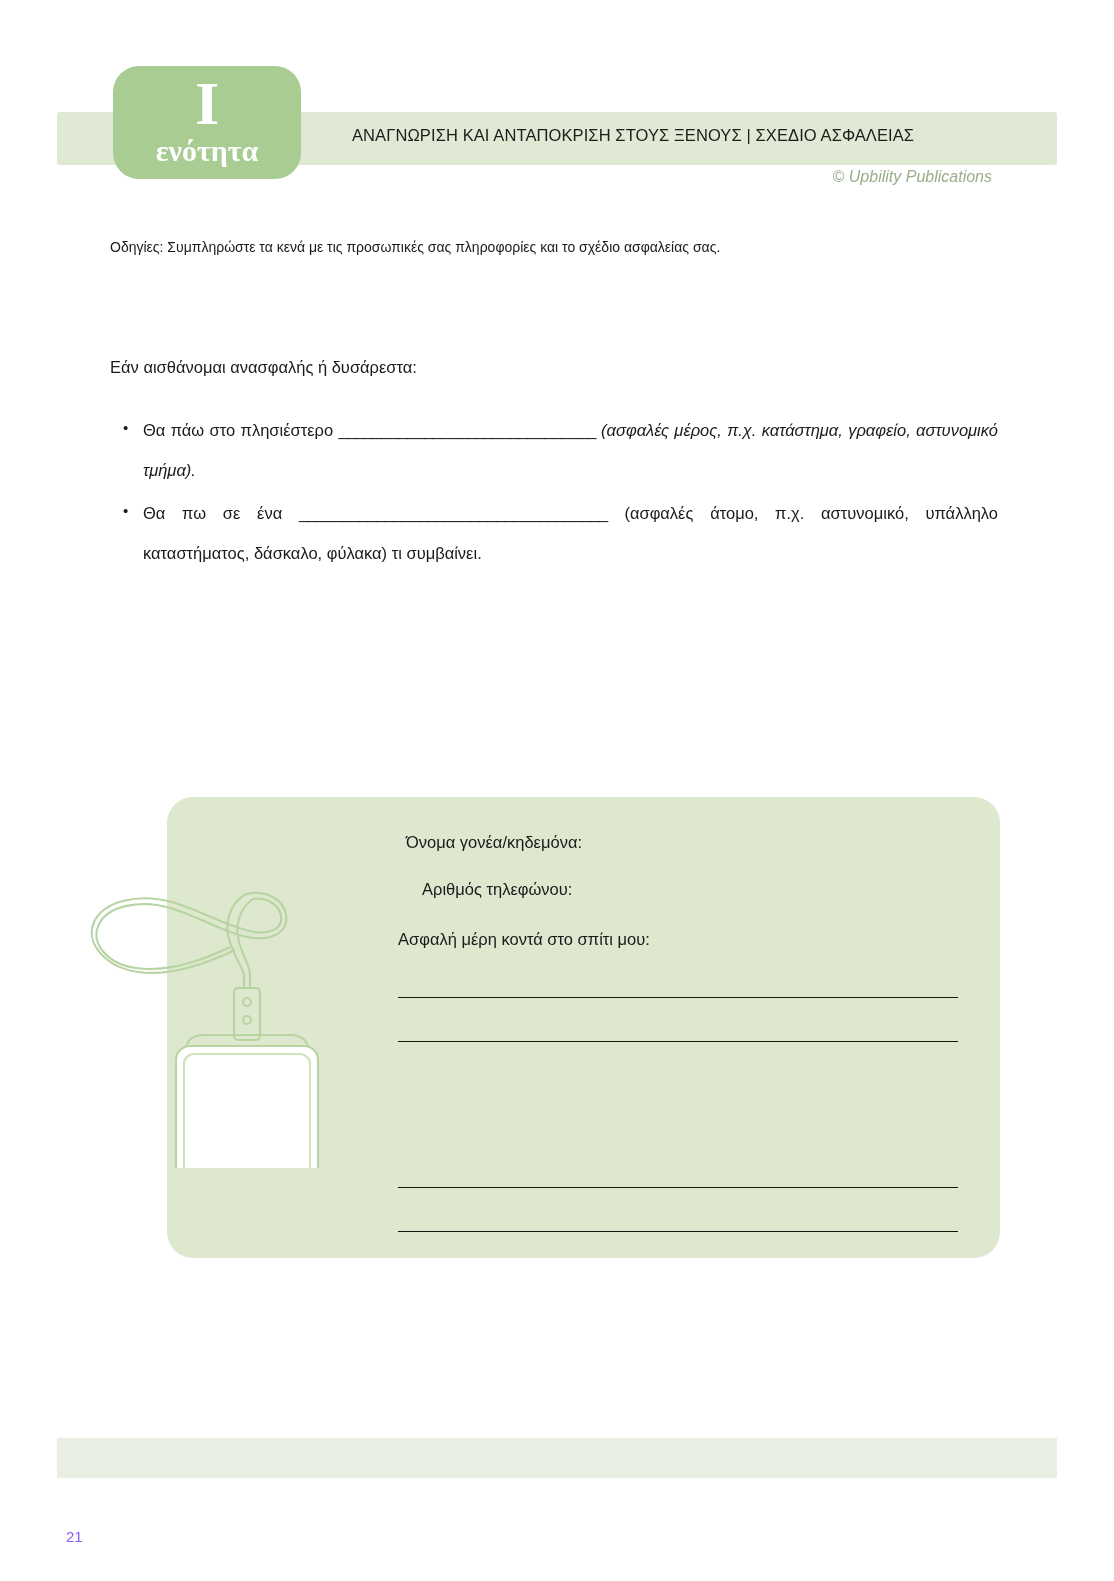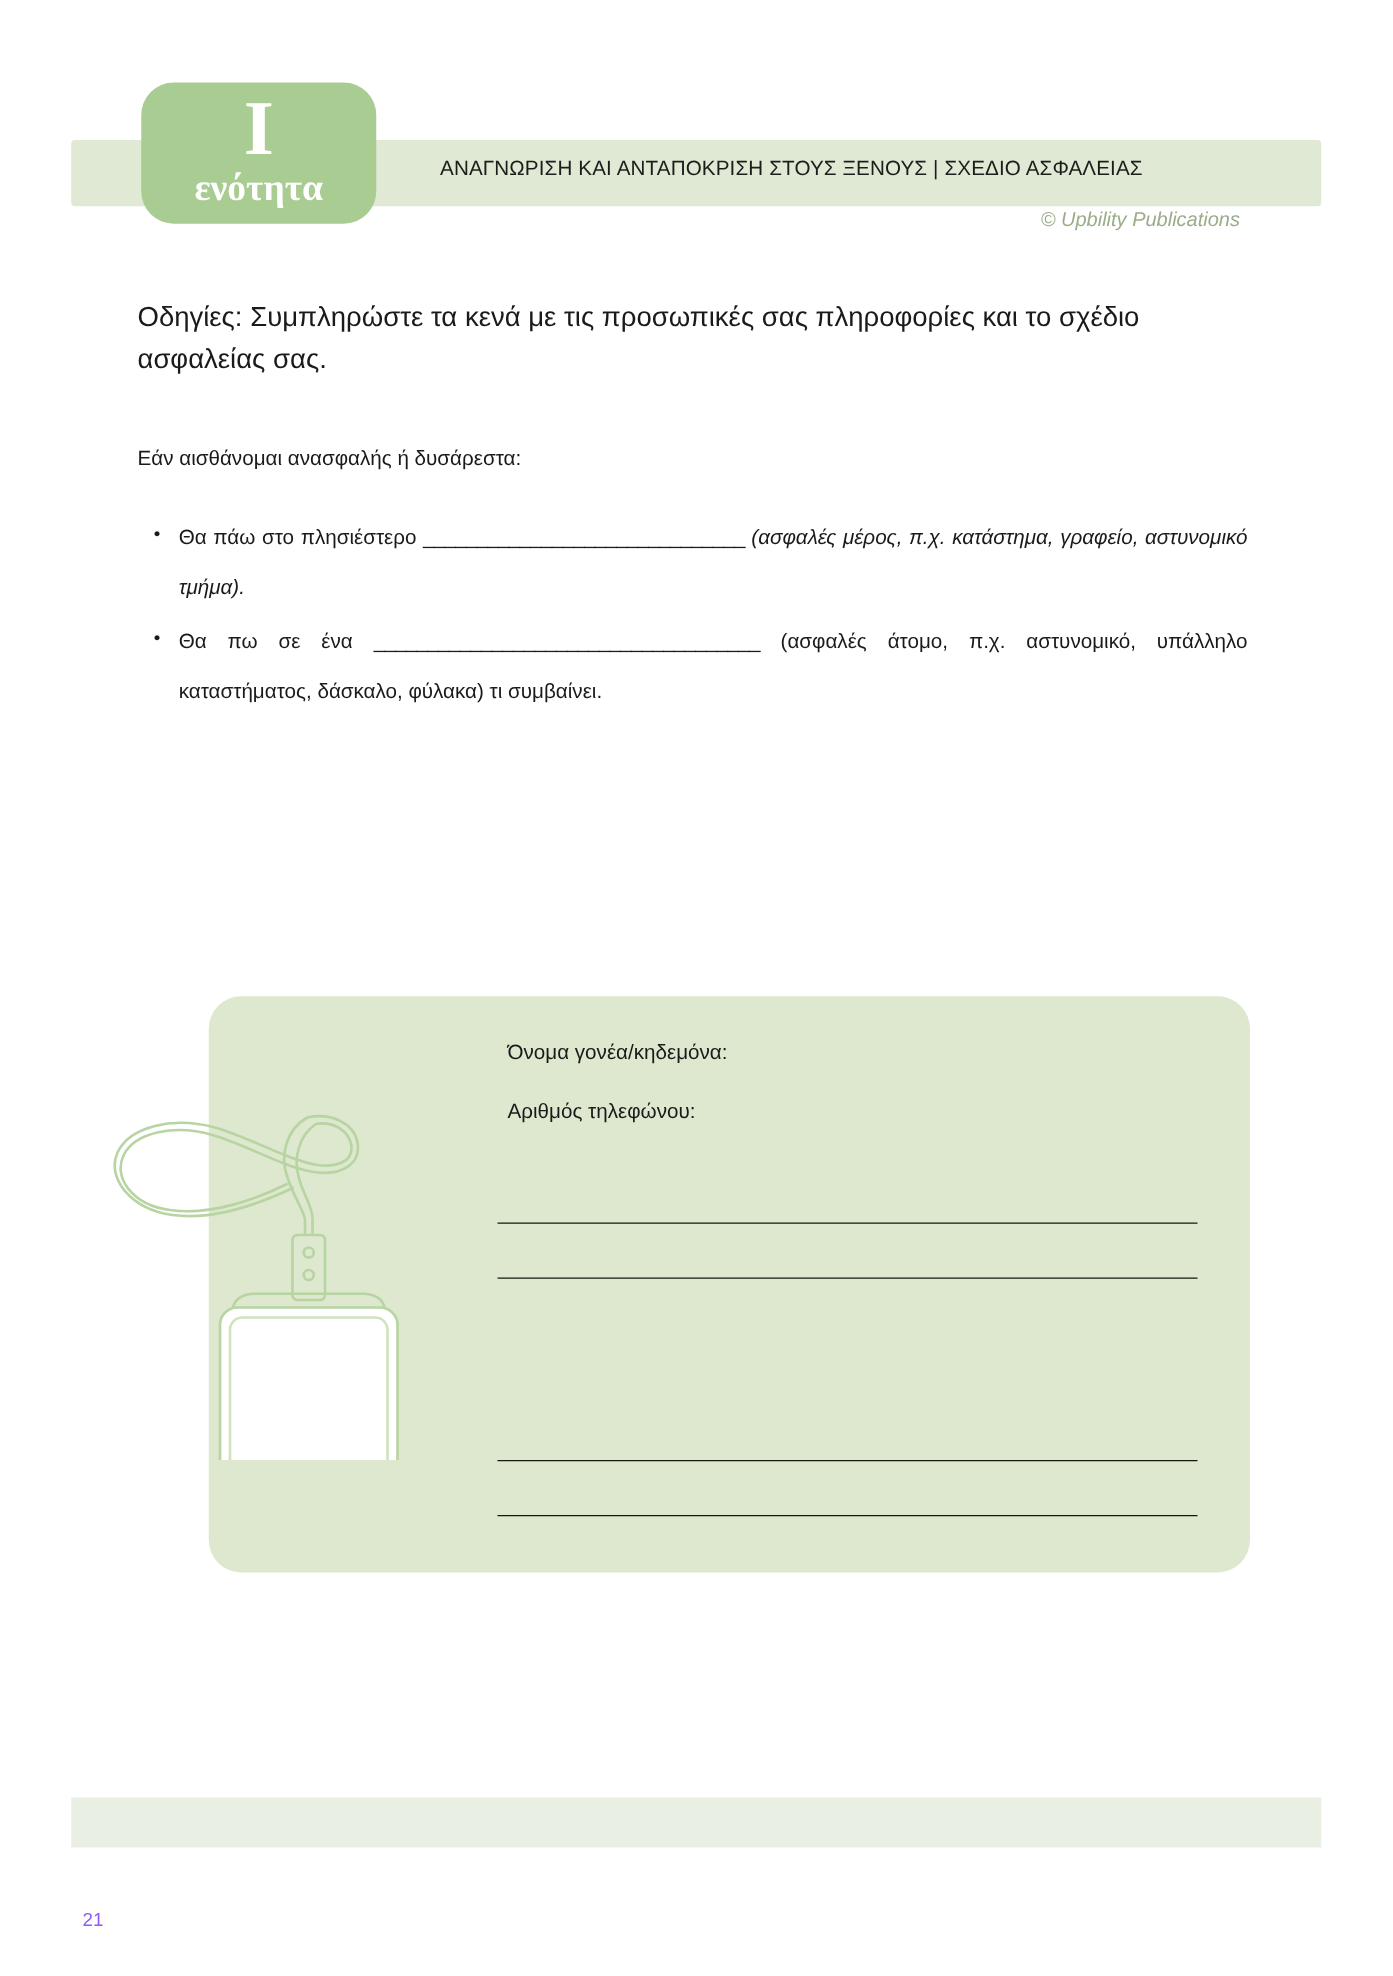--- a/index.html
+++ b/index.html
@@ -81,21 +81,21 @@
     color: #9aad89;
     white-space: nowrap;
   }
 
   
   .instructions {
     position: absolute;
     left: 110px;
     top: 237px;
     width: 880px;
-    font-size: 22px;
+    font-size: 14px;
     line-height: 1.5;
   }
   .lead-line {
     position: absolute;
     left: 110px;
     top: 355px;
     width: 880px;
     font-size: 16.5px;
     line-height: 1.5;
   }
@@ -178,21 +178,21 @@
   .form-row .label {
     flex: 0 0 auto;
   }
   .form-row .rule {
     flex: 1 1 auto;
     border-bottom: 1.6px solid #17170f;
     margin-left: 8px;
     transform: translateY(-3px);
   }
   .row-name   { margin-bottom: 27px; }
-  .row-phone  { margin-bottom: 30px; }
+  .row-phone  { margin-bottom: 30px; margin-left: 16px; }
   .row-heading-safe { margin-bottom: 0; }
   .standalone-rule {
     border-bottom: 1.6px solid #17170f;
     width: 100%;
   }
   .gap-a { height: 48px; }
   .gap-b { height: 43px; }
   .gap-c { height: 100px; }
   .gap-d { height: 45px; }
   .gap-e { height: 43px; }
@@ -278,20 +278,23 @@
     <div class="form-row row-name">
       <span class="label">Όνομα γονέα/κηδεμόνα:</span>
       <span class="rule"></span>
     </div>
 
     <div class="form-row row-phone">
       <span class="label">Αριθμός τηλεφώνου:</span>
       <span class="rule"></span>
     </div>
 
+    <div class="form-row row-heading-safe">
+      <span class="label">Ασφαλή μέρη κοντά στο σπίτι μου:</span>
+    </div>
 
     <div class="gap-a"></div>
     <div class="standalone-rule"></div>
     <div class="gap-b"></div>
     <div class="standalone-rule"></div>
 
     <div class="gap-c"></div>
 
 
     <div class="gap-d"></div>

